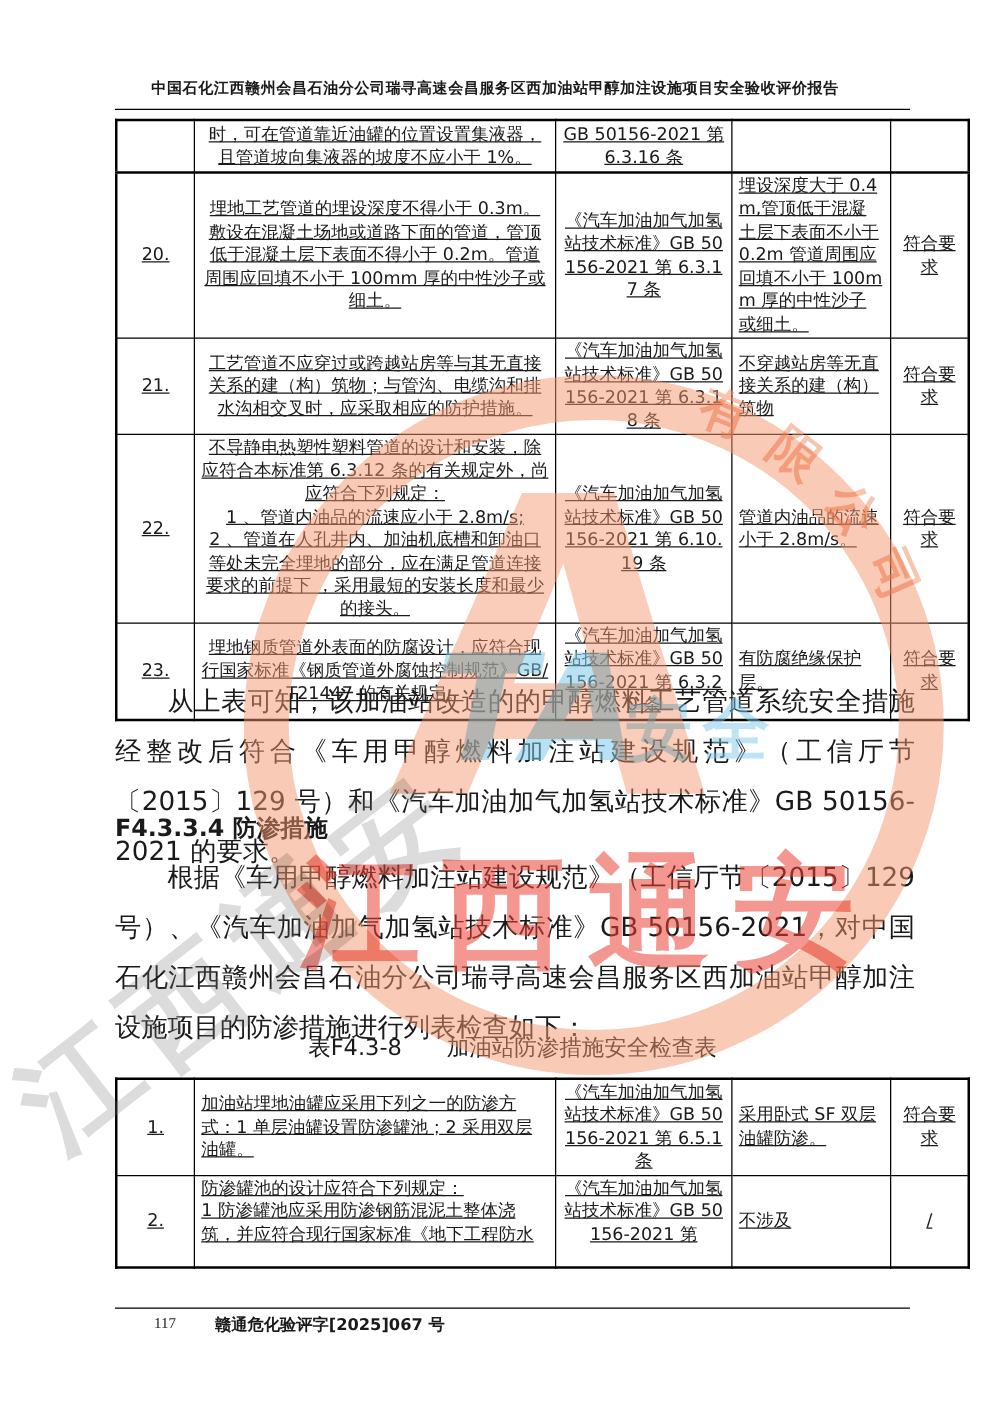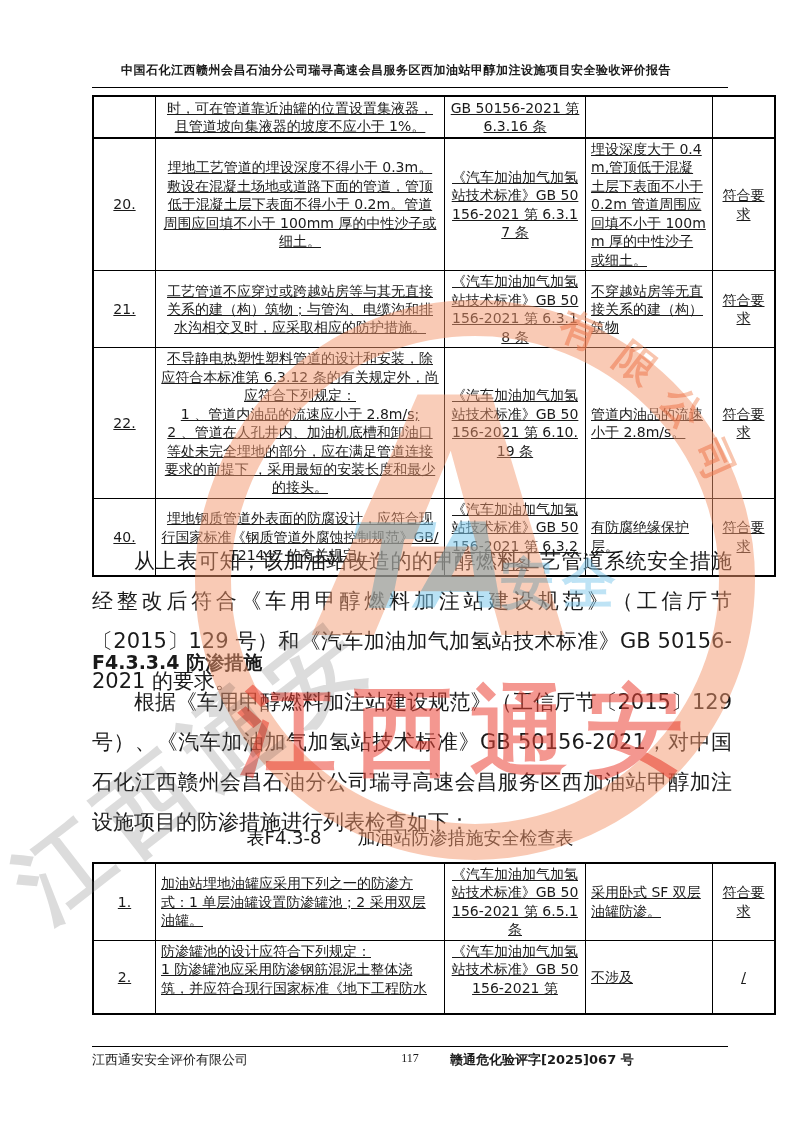--- a/index.html
+++ b/index.html
@@ -83,21 +83,21 @@
   <tr style="height:142px;">
     <td class="c-no">22.</td>
     <td class="c-content">不导静电热塑性塑料管道的设计和安装，除应符合本标准第 6.3.12 条的有关规定外，尚应符合下列规定：
 1 、管道内油品的流速应小于 2.8m/s;
 2 、管道在人孔井内、加油机底槽和卸油口等处未完全埋地的部分，应在满足管道连接要求的前提下 ，采用最短的安装长度和最少的接头。</td>
     <td class="c-basis">《汽车加油加气加氢站技术标准》GB 50156-2021 第 6.10.19 条</td>
     <td class="c-situation">管道内油品的流速小于 2.8m/s。</td>
     <td class="c-result">符合要求</td>
   </tr>
   <tr style="height:74px;">
-    <td class="c-no">40.</td>
+    <td class="c-no">23.</td>
     <td class="c-content">埋地钢质管道外表面的防腐设计，应符合现行国家标准《钢质管道外腐蚀控制规范》GB/T21447 的有关规定。</td>
     <td class="c-basis">《汽车加油加气加氢站技术标准》GB 50156-2021 第 6.3.20 条</td>
     <td class="c-situation">有防腐绝缘保护层。</td>
     <td class="c-result">符合要求</td>
   </tr>
 </tbody>
   </table>
 
 <p class="abs para p1">从上表可知，该加油站改造的的甲醇燃料工艺管道系统安全措施经整改后符合《车用甲醇燃料加注站建设规范》（工信厅节〔2015〕129 号）和《汽车加油加气加氢站技术标准》GB 50156-2021 的要求。</p>
 
@@ -122,21 +122,20 @@
 1 防渗罐池应采用防渗钢筋混泥土整体浇筑，并应符合现行国家标准《地下工程防水</td>
     <td class="c-basis">《汽车加油加气加氢站技术标准》GB 50156-2021 第</td>
     <td class="c-situation">不涉及</td>
     <td class="c-result">/</td>
   </tr>
 </tbody>
   </table>
 
 <div class="abs footer-rule"></div>
 <div class="abs footer">
-  <span class="f-left">江西通安安全评价有限公司</span>
   <span class="f-center">117</span>
   <span class="f-right">赣通危化验评字[2025]067 号</span>
 </div>
 
 <div class="abs watermark">
   <div class="wm-ring"></div>
   <span class="wm-a">A</span>
   <span class="wm-seal-char" style="left:560px;top:303px;transform:rotate(22deg);">有</span>
   <span class="wm-seal-char" style="left:616px;top:336px;transform:rotate(38deg);">限</span>
   <span class="wm-seal-char" style="left:662px;top:380px;transform:rotate(52deg);">公</span>

